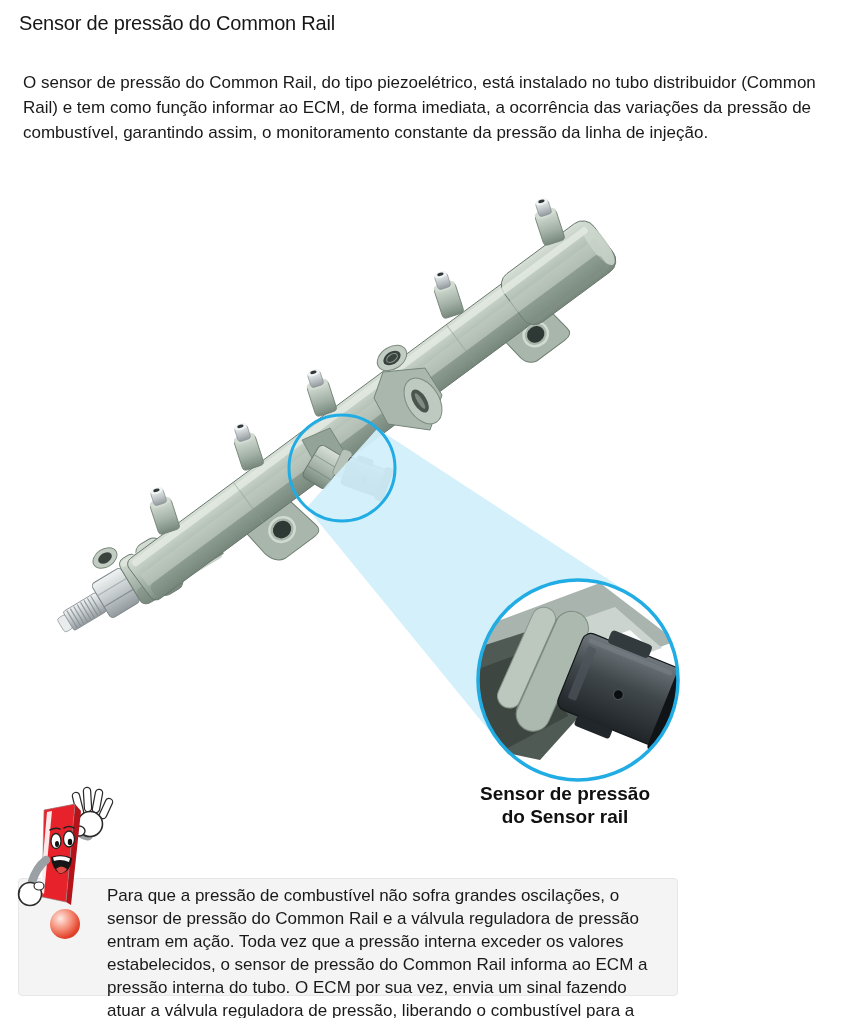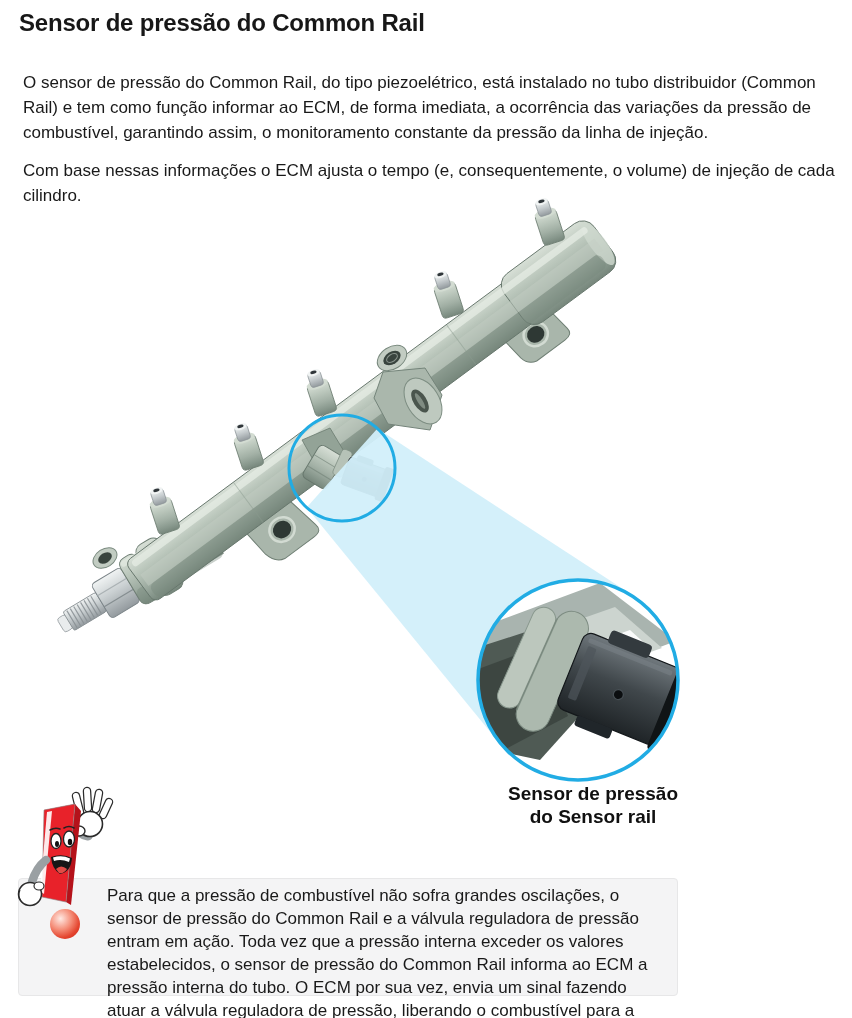--- a/index.html
+++ b/index.html
@@ -1,39 +1,38 @@
 <!DOCTYPE html>
 <html><head>
 <meta charset="utf-8">
 <style>
   html,body{margin:0;padding:0;background:#fff;}
   .page{position:relative;width:852px;height:1018px;background:#ffffff;overflow:hidden;
         font-family:"Liberation Sans", sans-serif;color:#1a1a1a;}
-  .title{position:absolute;top:5px;left:19px;margin:0;font-size:24px;line-height:36px;
-         font-weight:bold;color:#171717;letter-spacing:-0.2px;}
+  .title{position:absolute;top:5px;left:19px;margin:0;font-size:20px;line-height:36px;
+         font-weight:normal;color:#171717;letter-spacing:-0.2px;}
   .body-par{position:absolute;left:19px;width:830px;margin:4px;font-size:17px;line-height:25px;color:#191919;}
   .p1{top:66px;}
   .p2{top:154px;}
   .figure-svg{position:absolute;left:0;top:190px;width:852px;height:660px;z-index:1;}
-  .caption{position:absolute;left:460px;top:782px;width:266px;text-align:center;z-index:2;
+  .caption{position:absolute;left:432px;top:782px;width:266px;text-align:center;z-index:2;
            font-size:19px;line-height:23px;font-weight:bold;color:#101010;}
   .note-box{position:absolute;left:18px;top:878px;width:660px;height:118px;box-sizing:border-box;
             background:#f4f4f5;border:1px solid #e7e7e8;border-radius:4px;z-index:2;}
   .note-box p{margin:0;padding:5px 28px 0 88px;font-size:17px;line-height:23px;color:#191919;}
   .mascot-svg{position:absolute;left:0;top:778px;width:200px;height:180px;z-index:3;}
 </style>
 </head>
 <body>
 
 <div class="page">
 
   <h1 class="title">Sensor de pressão do Common Rail</h1>
 
   <p class="body-par p1">O sensor de pressão do Common Rail, do tipo piezoelétrico, está instalado no tubo distribuidor (Common Rail) e tem como função informar ao ECM, de forma imediata, a ocorrência das variações da pressão de combustível, garantindo assim, o monitoramento constante da pressão da linha de injeção.</p>
-  <p class="body-par p2">Com base nessas informações o ECM ajusta o tempo (e, consequentemente, o volume) de injeção de cada cilindro.</p>
 
   <svg class="figure-svg" viewBox="0 190 852 660">
     <defs>
       <linearGradient id="gRail" x1="0" y1="0" x2="0" y2="1">
         <stop offset="0" stop-color="#d7dfd6"></stop>
           <stop offset="0.3" stop-color="#bcc8bd"></stop>
         <stop offset="0.6" stop-color="#a2b0a5"></stop>
           <stop offset="0.85" stop-color="#87978c"></stop>
         <stop offset="1" stop-color="#76867b"></stop>
       </linearGradient>

